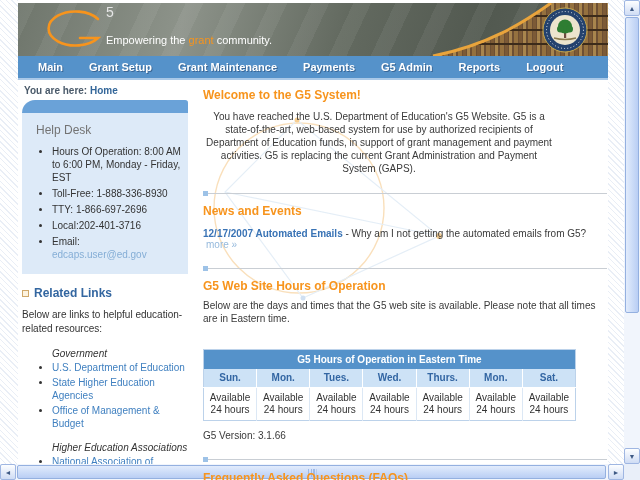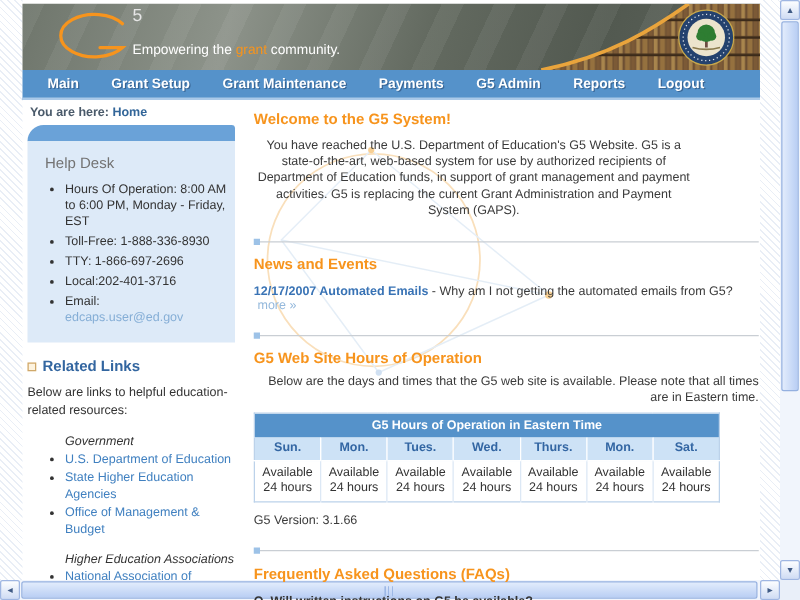--- a/index.html
+++ b/index.html
@@ -68,22 +68,22 @@
   .body-text { font-size:10px; color:#3a3a3a; line-height:13px; }
   .welcome-body { width:352px;text-align:center; }
   .divider { display:flex; align-items:center; margin-top:16px; }
   .divider .sq { width:5px; height:5px; background:#9dc2e7; }
   .divider .ln { flex:1; height:1px; background:#c9ced4; }
   .t-news { margin-top:8px; }
   .news-line { margin-top:10px; font-size:10px; color:#3a3a3a; }
   .news-date { color:#3973b5; font-weight:bold; cursor:pointer; }
   .more-link { color:#95b9dc; cursor:pointer; margin-left:3px; }
   .t-hours { margin-top:8px; }
-  .hours-intro { margin-top:6px;text-align:right; }
-  .hours-table { margin-top:5px; width:373px; border-collapse:collapse; font-size:10px; border:1px solid #bcd2ea; }
+  .hours-intro { margin-top:6px; }
+  .hours-table { margin-top:24px; width:373px; border-collapse:collapse; font-size:10px; border:1px solid #bcd2ea; }
   .hours-table td { text-align:center; }
   .cap td { background:#5592ca; color:#ffffff; font-weight:bold; height:19px; }
   .days td { background:#cde2f6; color:#3366a3; font-weight:bold; height:19px; border-left:1px solid #ffffff; }
   .days td:first-child { border-left:none; }
   .vals td { background:#ffffff; color:#333; padding:4px 2px; line-height:12px; border-left:1px solid #dce8f5; border-top:1px solid #ffffff; }
   .vals td:first-child { border-left:none; }
   .version { margin-top:9px; font-size:10px; color:#3a3a3a; }
   .t-faq { margin-top:9px; }
   .faq-q { margin-top:10px; font-size:10px; font-weight:bold; color:#333; }
   

